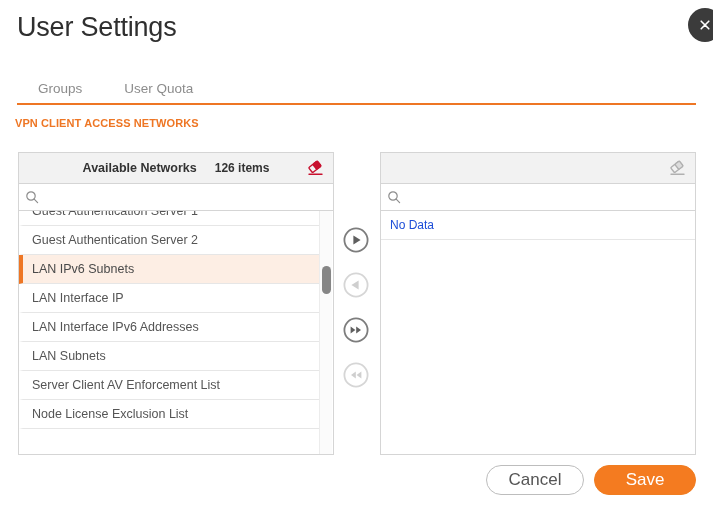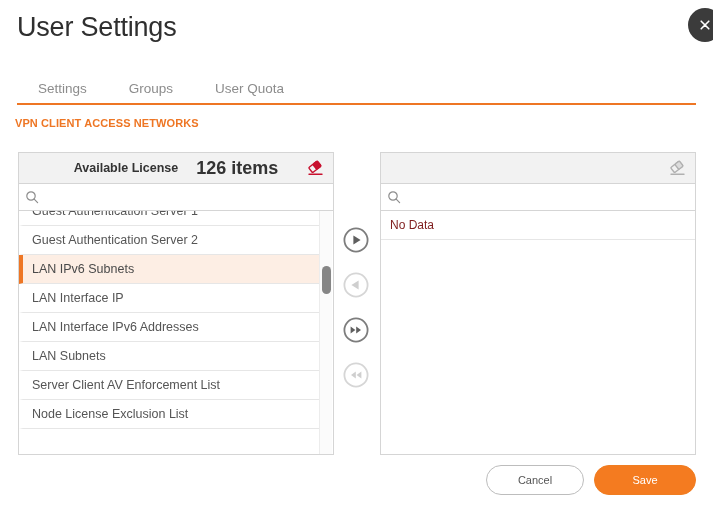--- a/index.html
+++ b/index.html
@@ -102,21 +102,21 @@
     align-items: center;
     justify-content: center;
     gap: 18px;
   }
   .panel-title {
     font-size: 12.5px;
     font-weight: bold;
     color: #333333;
   }
   .panel-count {
-    font-size: 18px;
+    font-size: 12px;
     font-weight: bold;
     color: #333333;
   }
   .eraser {
     position: absolute;
     right: 8px; top: 50%;
     transform: translateY(-50%);
     width: 20px; height: 18px;
     display: flex; align-items: center; justify-content: center;
     cursor: pointer;
@@ -171,21 +171,21 @@
   .list-item.selected {
     background: #fdeee4;
     border-left-color: #ee7624;
     color: #4a4a4a;
   }
   .nodata {
     height: 29px;
     line-height: 29px;
     padding-left: 9px;
     font-size: 12px;
-    color: #7f1d1d;
+    color: #1d4ed8;
     border-bottom: 1px solid #e6e6e6;
     background: #ffffff;
   }
 
   .scrolltrack {
     position: absolute;
     right: 1px; top: 0; bottom: 0;
     width: 13px;
     background: #fbfbfb;
     border-left: 1px solid #ececec;
@@ -218,21 +218,21 @@
   .footer {
     position: absolute;
     left: 0; right: 0;
     top: 465px;
     height: 30px;
   }
   .btn {
     position: absolute;
     height: 30px;
     border-radius: 16px;
-    font-size: 11px;
+    font-size: 17px;
     display: flex;
     align-items: center;
     justify-content: center;
     cursor: pointer;
     font-family: "Liberation Sans", sans-serif;
   }
   .btn-cancel {
     left: 486px;
     width: 98px;
     border: 1px solid #bdbdbd;
@@ -254,31 +254,30 @@
 
   <div class="page-title">User Settings</div>
 
   <div class="close-btn">
     <svg width="14" height="14" viewBox="0 0 14 14">
       <path d="M3.2 3.2 L10.8 10.8 M10.8 3.2 L3.2 10.8" stroke="#ffffff" stroke-width="1.6" stroke-linecap="round" fill="none"></path>
     </svg>
   </div>
 
   <div class="tabs">
-    <div class="tab">Settings</div>
     <div class="tab">Groups</div>
     <div class="tab">User Quota</div>
   </div>
 
   <div class="section-heading">VPN CLIENT ACCESS NETWORKS</div>
 
   <div class="panel" id="panel-available">
     <div class="panel-head">
       <div class="panel-head-center">
-        <span class="panel-title">Available License</span>
+        <span class="panel-title">Available Networks</span>
         <span class="panel-count">126 items</span>
       </div>
       <span class="eraser">
         <svg width="17" height="16" viewBox="0 0 17 16">
           <g transform="rotate(-38 8 7)">
             <rect x="2.5" y="3.6" width="11" height="6.4" rx="1.2" fill="none" stroke="#c8102e" stroke-width="1.4"></rect>
             <path d="M8 3.6 L8 10" stroke="#c8102e" stroke-width="1.3"></path>
             <rect x="8" y="3.6" width="5.5" height="6.4" rx="1.2" fill="#c8102e" stroke="#c8102e" stroke-width="1.2"></rect>
           </g>
           <path d="M2 14.3 L15 14.3" stroke="#c8102e" stroke-width="1.4" stroke-linecap="round"></path>

